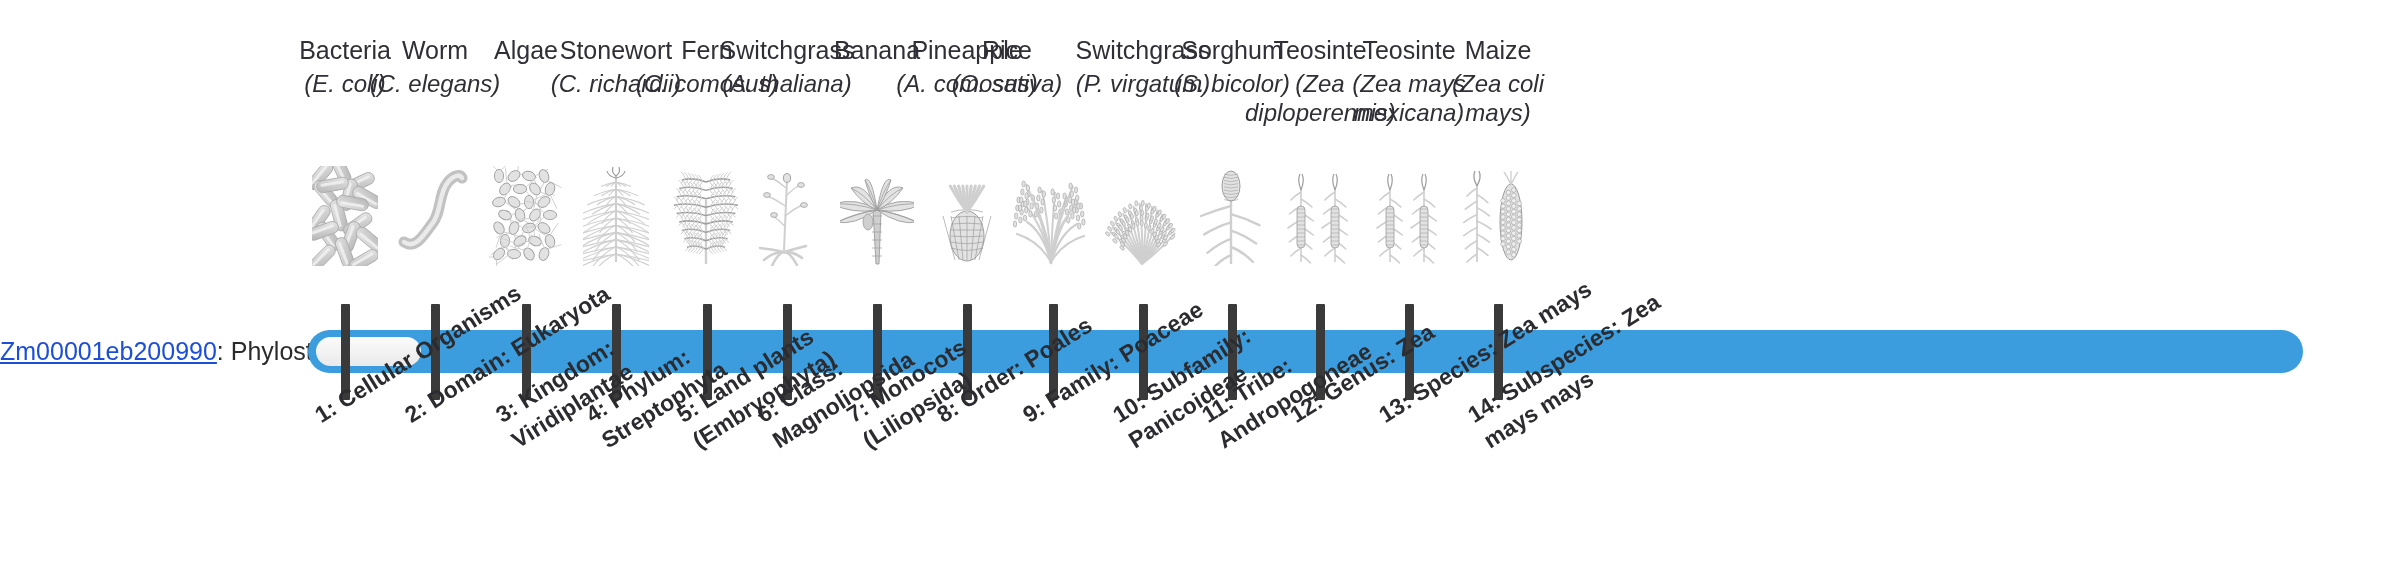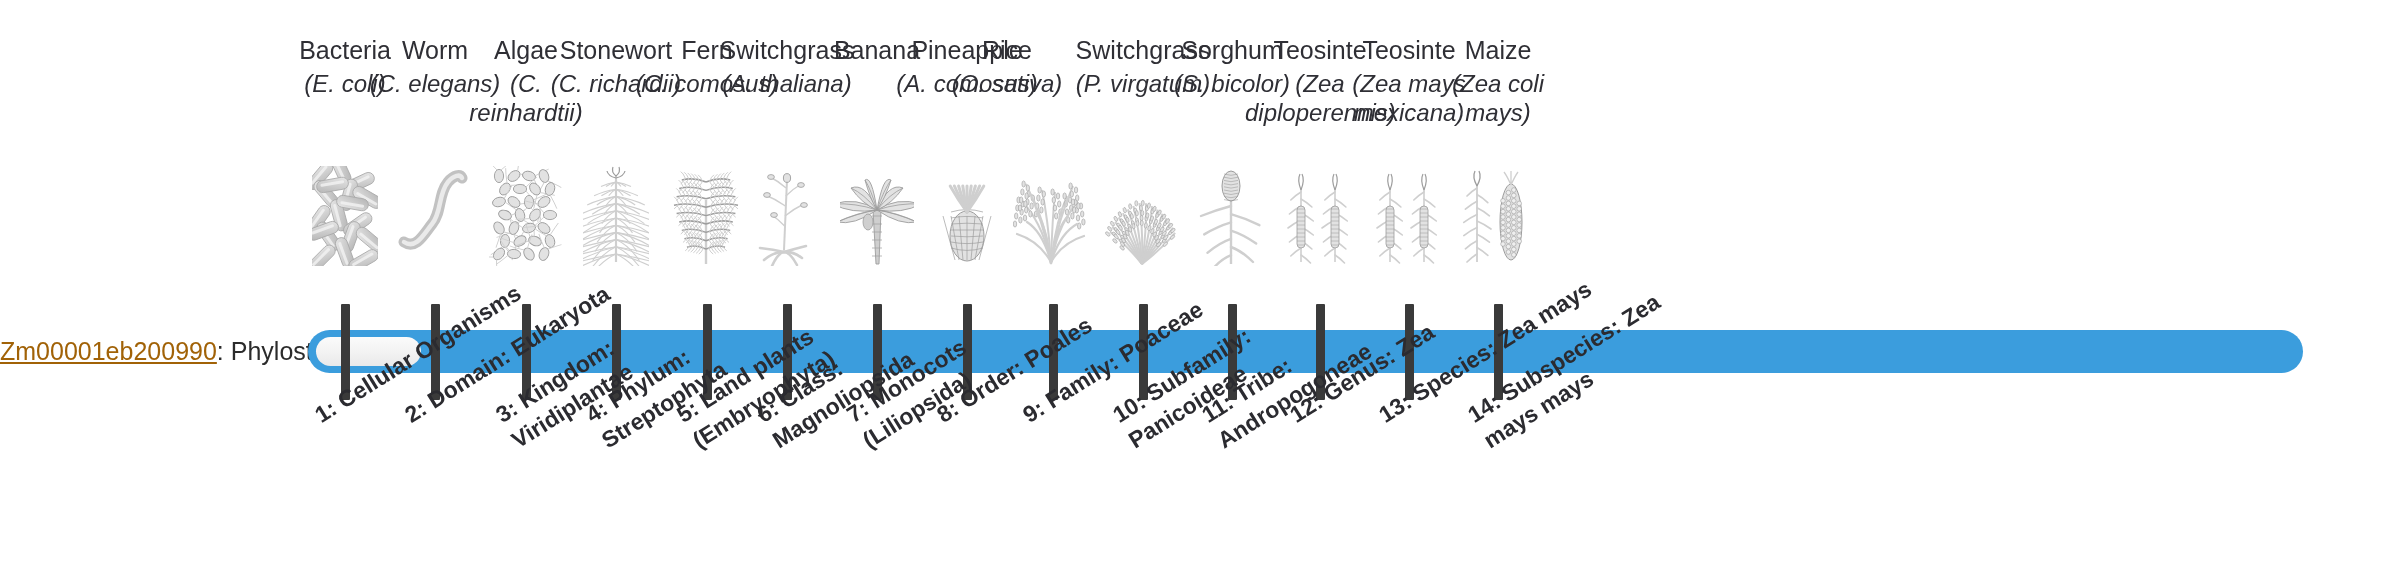--- a/index.html
+++ b/index.html
@@ -93,21 +93,21 @@
     left: 0;
     top: 336px;
     width: 295px;
     text-align: right;
     font-size: 25px;
     line-height: 30px;
     white-space: nowrap;
     color: #2b2b2b;
   }
   #gene-id {
-    color: #a16207;
+    color: #1d4ed8;
     text-decoration: underline;
     cursor: pointer;
   }
 
   
   .rank-label {
     position: absolute;
     top: 404px;
     width: 260px;
     font-size: 23px;
@@ -130,21 +130,20 @@
       <div class="species-col" style="left: 270px;">
         <div class="species-common">Bacteria</div>
         <div class="species-sci">(E. coli)</div>
       </div>
       <div class="species-col" style="left: 360px;">
         <div class="species-common">Worm</div>
         <div class="species-sci">(C. elegans)</div>
       </div>
       <div class="species-col" style="left: 451px; text-align: center;">
         <div class="species-common">Algae</div>
-        <div class="species-sci">(C. reinhardtii)</div>
       </div>
       <div class="species-col" style="left: 541px;">
         <div class="species-common">Stonewort</div>
         <div class="species-sci">(C. richardii)</div>
       </div>
       <div class="species-col" style="left: 632px;">
         <div class="species-common">Fern</div>
         <div class="species-sci">(C. comosus)</div>
       </div>
       <div class="species-col" style="left: 712px;">

